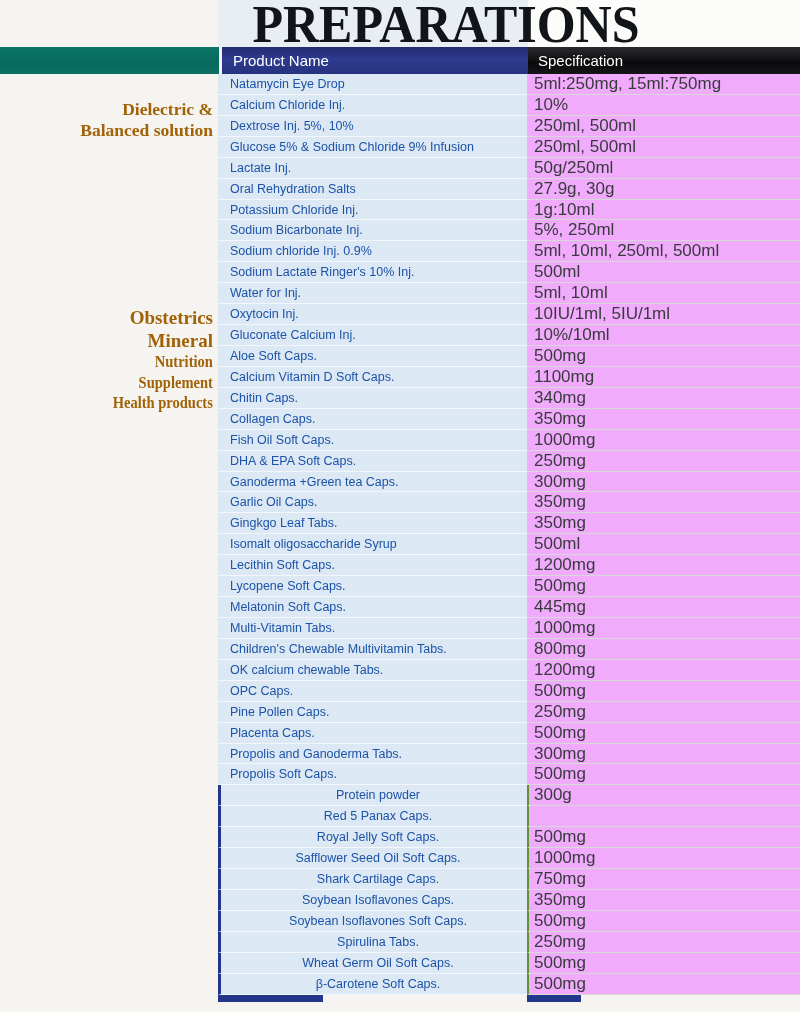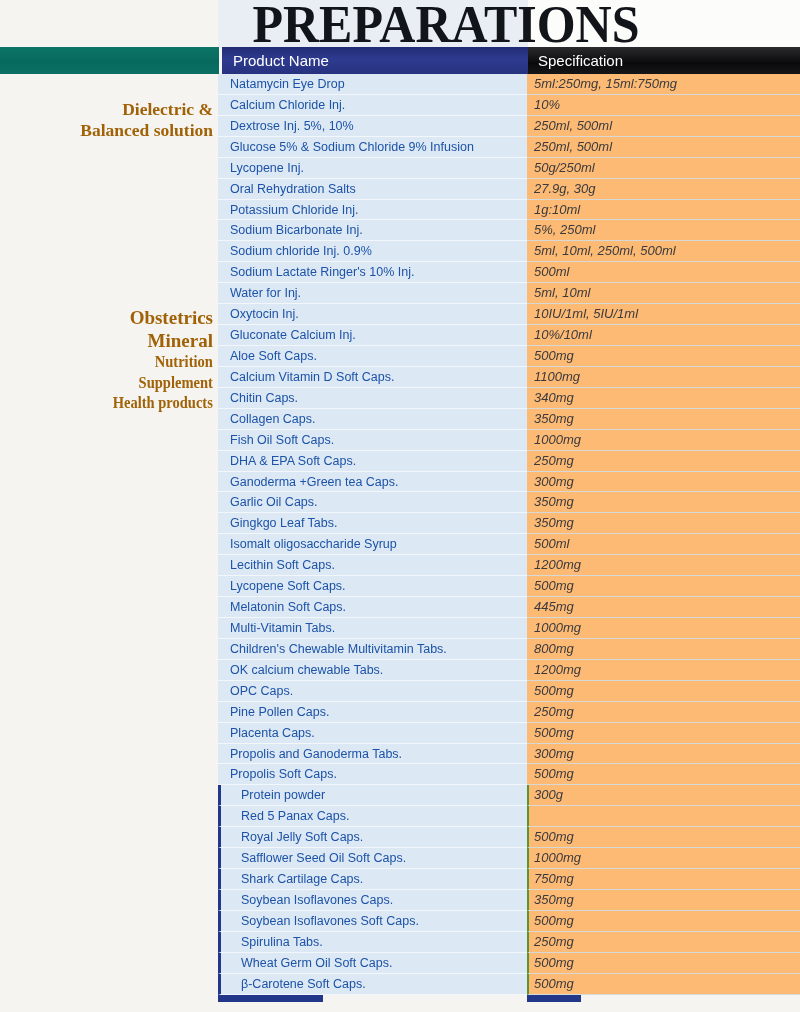--- a/index.html
+++ b/index.html
@@ -48,30 +48,29 @@
     width: 309px;
     background: #dce9f4;
     border-bottom: 1px solid #f3f7fb;
     color: #1c52a8;
     font-size: 12.5px;
     line-height: 20px;
     padding-left: 12px;
   }
   .cell.spec {
     flex: 1;
-    background: #fdba74;
+    background: #f0abfc;
     border-bottom: 1px solid #d7d9d6;
     color: #3a3a3e;
-    font-size: 13px;
+    font-size: 17px;
     line-height: 20px;
     padding-left: 7px;
-    font-style: italic;
-  }
-  
-  .row.sec2 .cell.name { border-left: 3px solid #22378a; padding-left: 20px; }
+  }
+  
+  .row.sec2 .cell.name { border-left: 3px solid #22378a; padding-left: 8px; text-align: center; }
   .row.sec2 .cell.spec { border-left: 2px solid #5d9430; padding-left: 5px; }
 
   
   .bottom-bar { position: absolute; height: 7px; background: #22378a; top: 995px; }
   .bottom-bar-left  { left: 218px; width: 105px; }
   .bottom-bar-right { left: 527px; width: 54px; }
 
   
   .cat-group {
     position: absolute;
@@ -128,21 +127,21 @@
       </div>
       <div class="row">
         <div class="cell name">Dextrose Inj. 5%, 10%</div>
         <div class="cell spec">250ml, 500ml</div>
       </div>
       <div class="row">
         <div class="cell name">Glucose 5% &amp; Sodium Chloride 9% Infusion</div>
         <div class="cell spec">250ml, 500ml</div>
       </div>
       <div class="row">
-        <div class="cell name">Lycopene Inj.</div>
+        <div class="cell name">Lactate Inj.</div>
         <div class="cell spec">50g/250ml</div>
       </div>
       <div class="row">
         <div class="cell name">Oral Rehydration Salts</div>
         <div class="cell spec">27.9g, 30g</div>
       </div>
       <div class="row">
         <div class="cell name">Potassium Chloride Inj.</div>
         <div class="cell spec">1g:10ml</div>
       </div>

